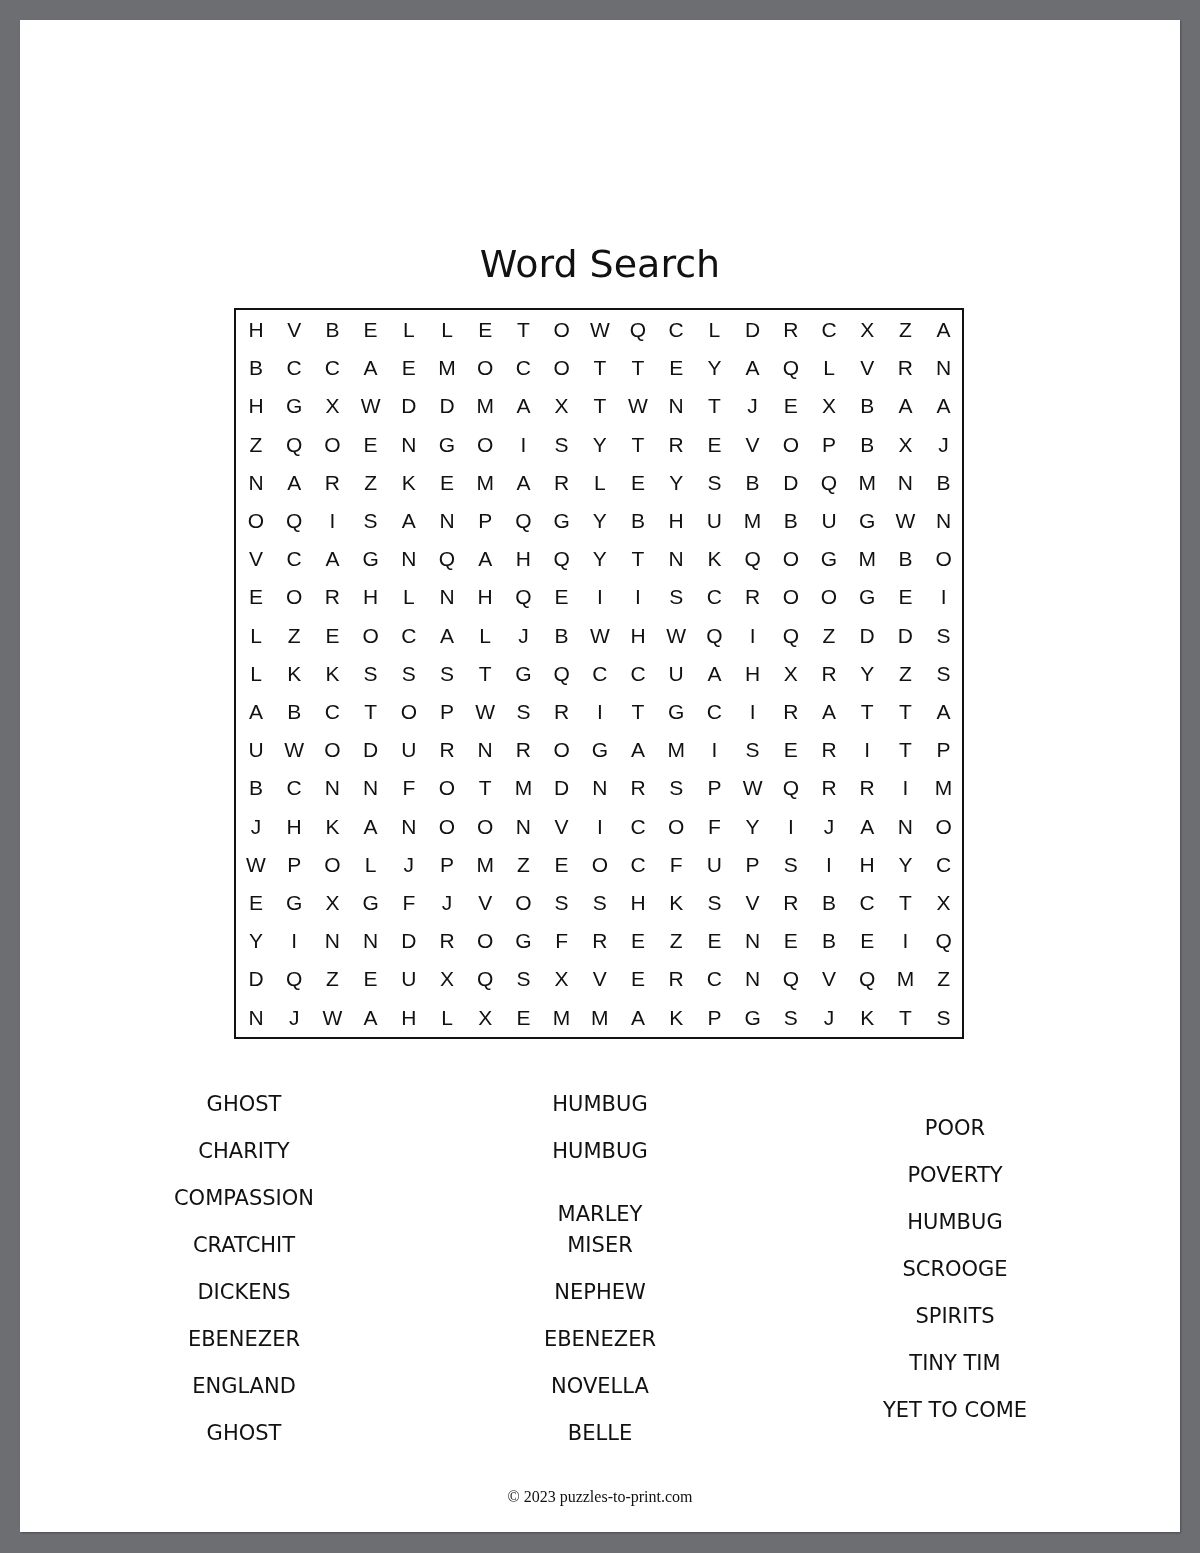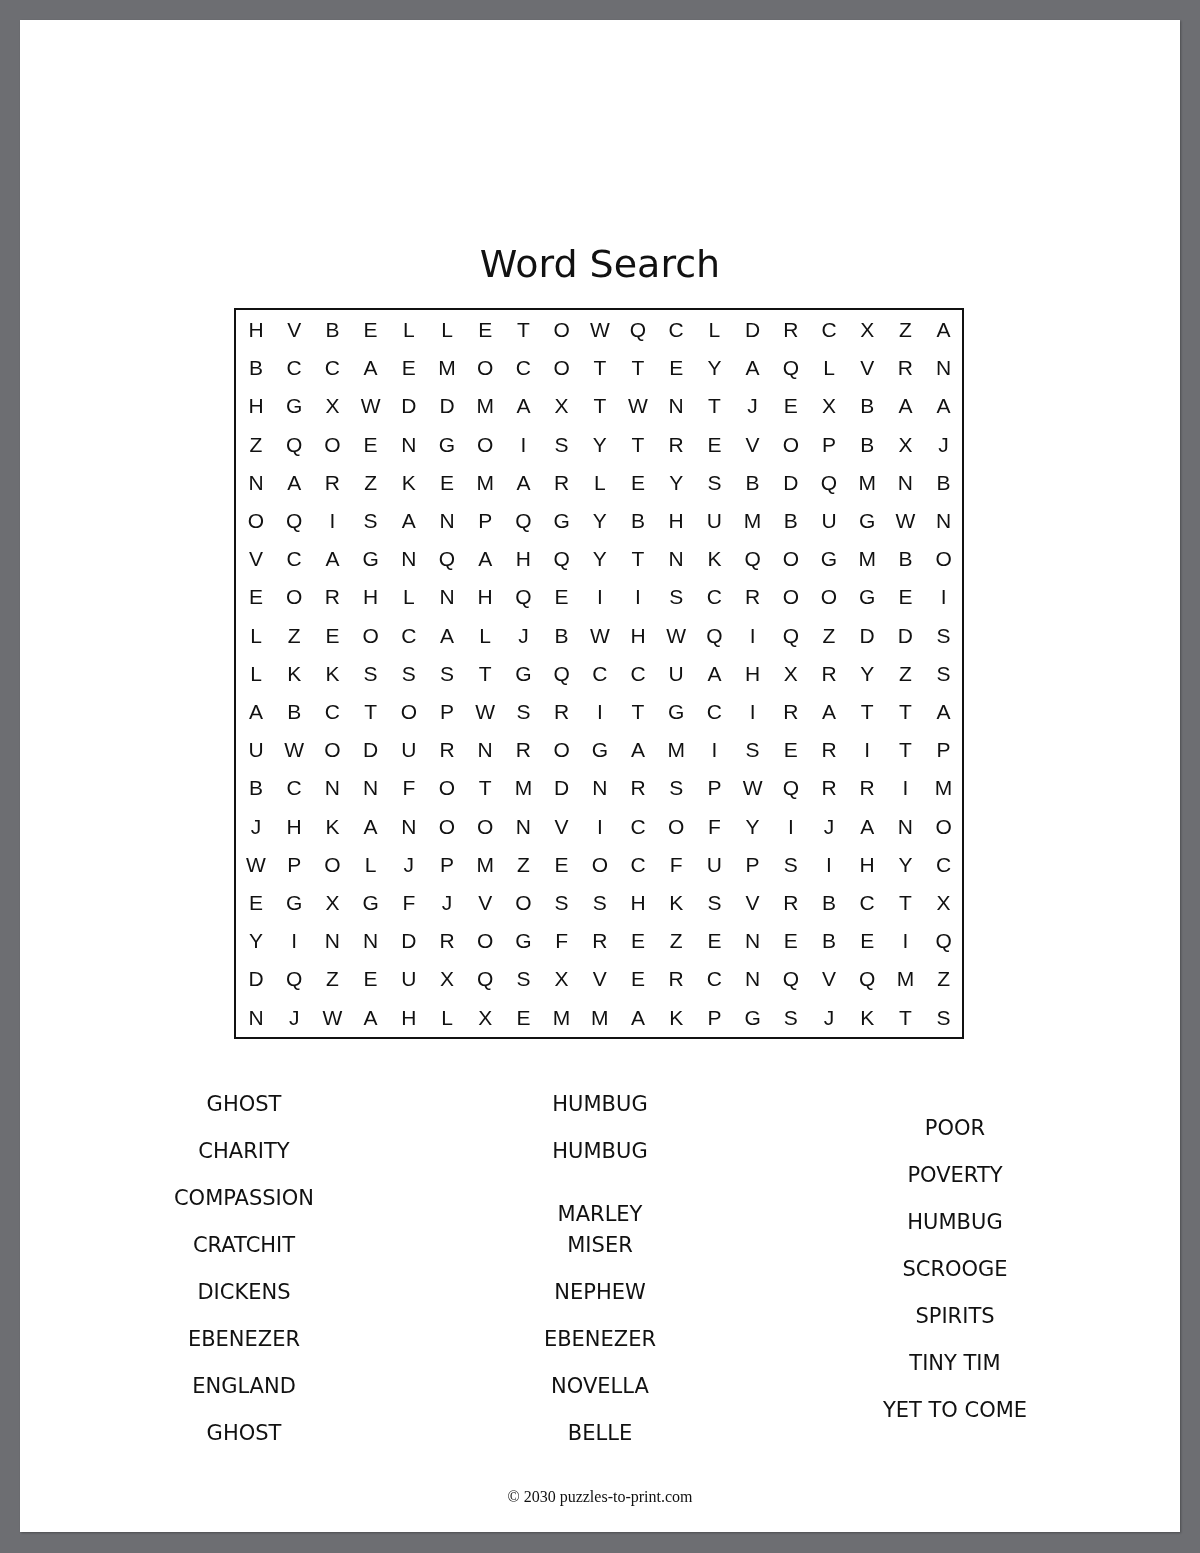--- a/index.html
+++ b/index.html
@@ -445,14 +445,14 @@
       <div class="word" style="left: 430px; top: 1401px;">BELLE</div>
       <div class="word" style="left: 785px; top: 1096px;">POOR</div>
       <div class="word" style="left: 785px; top: 1143px;">POVERTY</div>
       <div class="word" style="left: 785px; top: 1190px;">HUMBUG</div>
       <div class="word" style="left: 785px; top: 1237px;">SCROOGE</div>
       <div class="word" style="left: 785px; top: 1284px;">SPIRITS</div>
       <div class="word" style="left: 785px; top: 1331px;">TINY TIM</div>
       <div class="word" style="left: 785px; top: 1378px;">YET TO COME</div>
     </div>
 
-  <div class="footer">© 2030 puzzles-to-print.com</div>
+  <div class="footer">© 2023 puzzles-to-print.com</div>
 </div>
 
 </body></html>

